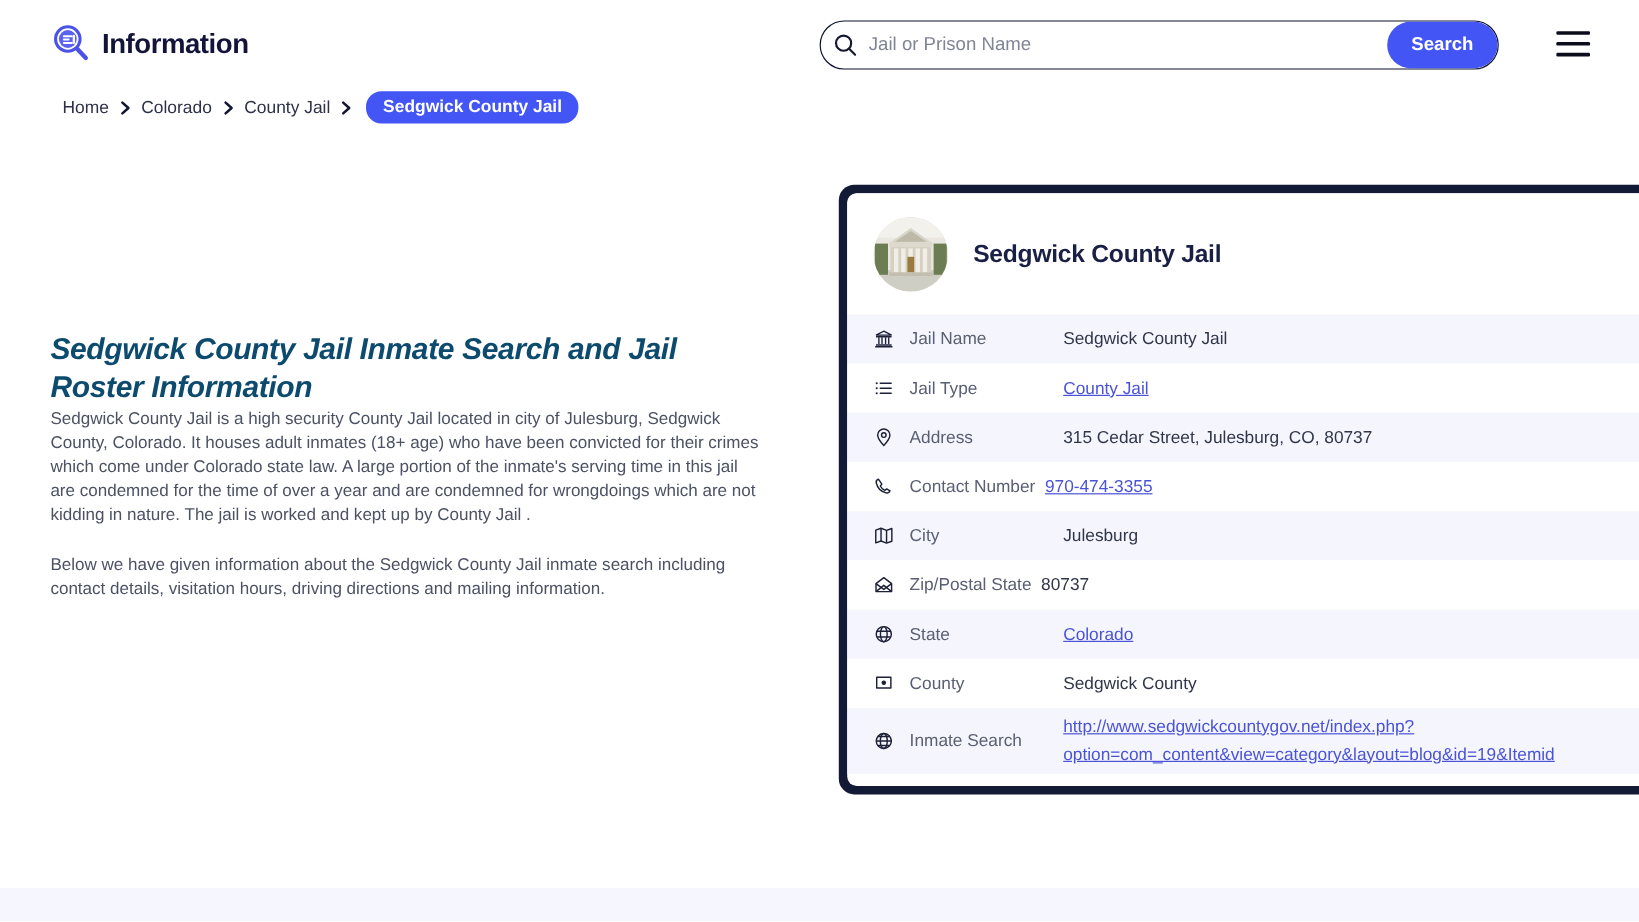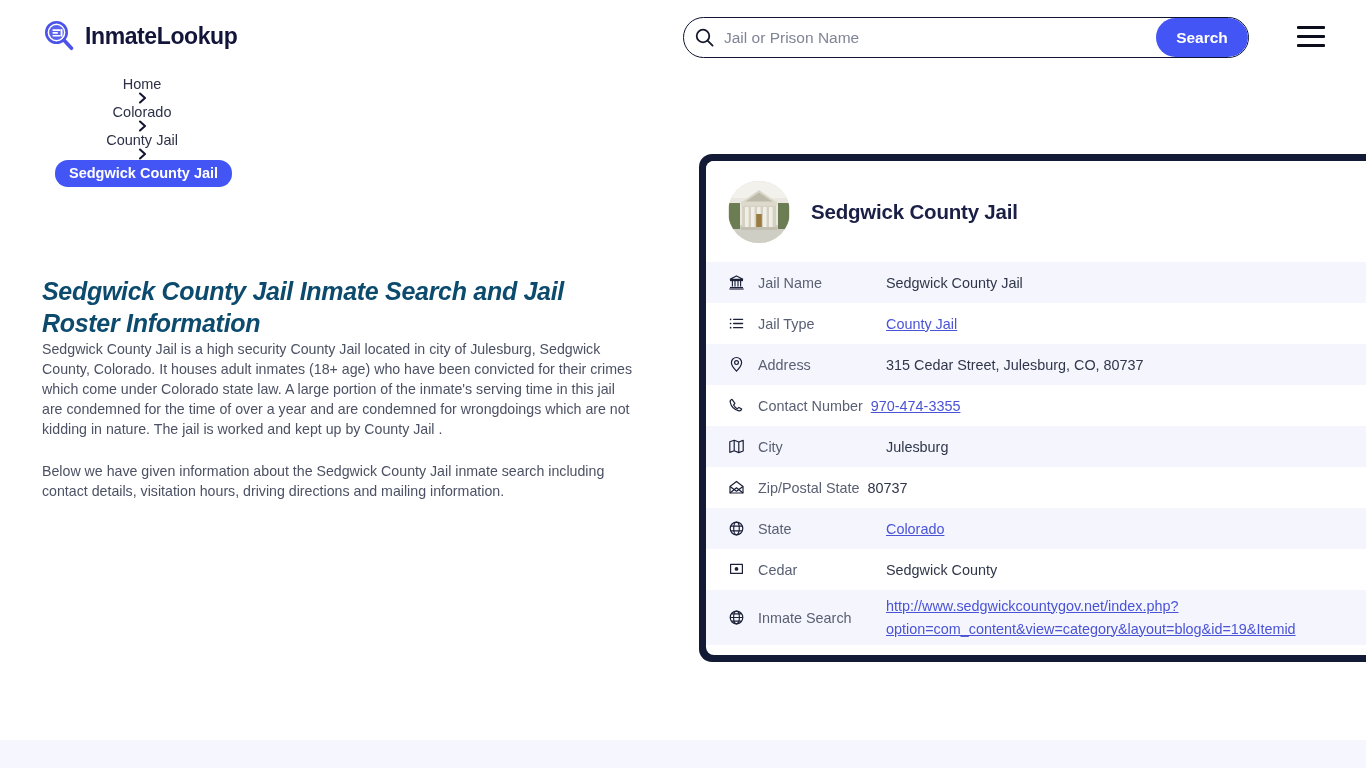--- a/index.html
+++ b/index.html
@@ -70,21 +70,20 @@
   .hamburger span {
     display: block; width: 28px; height: 3px;
     background: #0b0d1c; border-radius: 1px;
   }
 
   
   .breadcrumb {
     position: absolute; left: 52px; top: 76px;
     display: flex; align-items: center; gap: 0;
     font-size: 14.5px;
-    flex-direction: column;
   }
   .crumb {
     color: #2c3148; text-decoration: none; cursor: pointer;
     font-size: 14.5px;
   }
   .crumb-sep {
     display: inline-flex; align-items: center;
     margin: 0 9px; color: #121633;
   }
   .crumb-current {
@@ -197,21 +196,21 @@
       <svg class="logo-icon" viewBox="0 0 34 34">
         <circle cx="14.5" cy="13.5" r="10.2" fill="none" stroke="#4b52e8" stroke-width="2.6"></circle>
         <circle cx="14.5" cy="13.5" r="7.4" fill="#5a62ee"></circle>
         <rect x="10.4" y="10.3" width="8.3" height="1.7" rx="0.8" fill="#ffffff"></rect>
         <rect x="10.4" y="13.1" width="5.6" height="1.7" rx="0.8" fill="#ffffff"></rect>
         <rect x="10.4" y="15.9" width="8.3" height="1.7" rx="0.8" fill="#ffffff"></rect>
         <rect x="18.6" y="9.9" width="1.9" height="7.8" rx="0.9" fill="#ffffff"></rect>
         <line x1="22.3" y1="21.6" x2="29.5" y2="29.3" stroke="#4b52e8" stroke-width="3.6" stroke-linecap="round"></line>
       </svg>
     </span>
-    <span class="logo-text">InmateLookup</span>
+    <span class="logo-text">Information</span>
   </div>
 
   <div class="search-wrap">
     <span class="search-icon-box">
       <svg width="19" height="19" viewBox="0 0 19 19">
         <circle cx="8" cy="8" r="6.3" fill="none" stroke="#15182e" stroke-width="1.8"></circle>
         <line x1="12.6" y1="12.6" x2="17.6" y2="17.6" stroke="#15182e" stroke-width="1.8" stroke-linecap="round"></line>
       </svg>
     </span>
     <input class="search-input" type="text" placeholder="Jail or Prison Name" style="">
@@ -371,21 +370,21 @@
         <span class="row-value"><a class="link">Colorado</a></span>
       </div>
 
       <div class="row plain">
         <span class="row-icon">
           <svg width="17" height="17" viewBox="0 0 17 17" fill="none" stroke="#1c2138" stroke-width="1.2" stroke-linejoin="round">
             <path d="M2.6 3.4 L14.4 3.4 L14.4 12.4 L2.6 12.4 Z"></path>
             <circle cx="8.5" cy="7.9" r="1.9" fill="#1c2138" stroke="none"></circle>
           </svg>
         </span>
-        <span class="row-label row-label-box">Cedar</span>
+        <span class="row-label row-label-box">County</span>
         <span class="row-value">Sedgwick County</span>
       </div>
 
       <div class="row alt tall">
         <span class="row-icon">
           <svg width="17" height="17" viewBox="0 0 17 17" fill="none" stroke="#1c2138" stroke-width="1.2">
             <circle cx="8.5" cy="8.5" r="6.3"></circle>
             <ellipse cx="8.5" cy="8.5" rx="2.9" ry="6.3"></ellipse>
             <line x1="2.2" y1="8.5" x2="14.8" y2="8.5"></line>
             <path d="M3.5 4.8 L13.5 4.8 M3.5 12.2 L13.5 12.2"></path>

